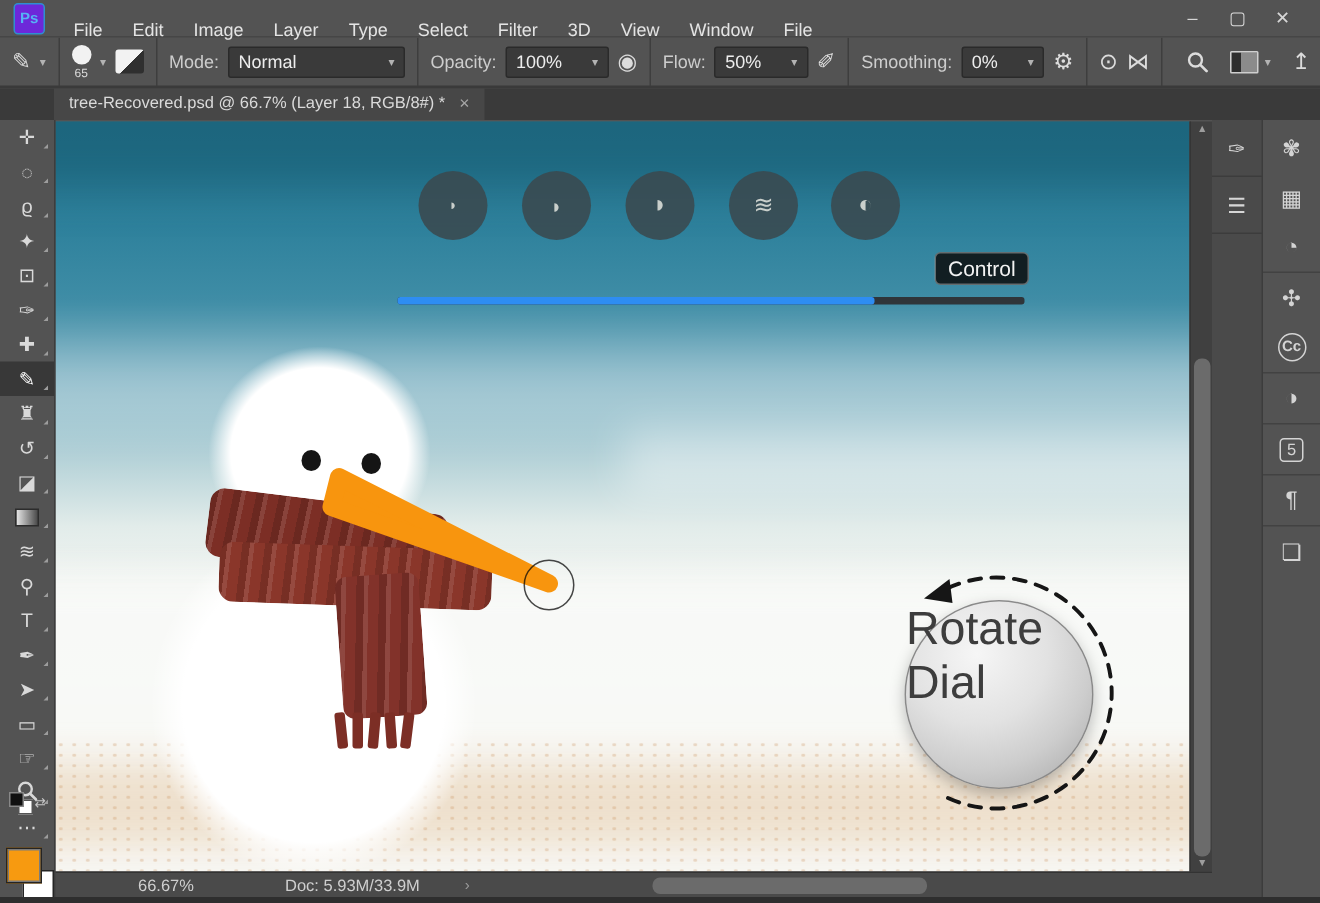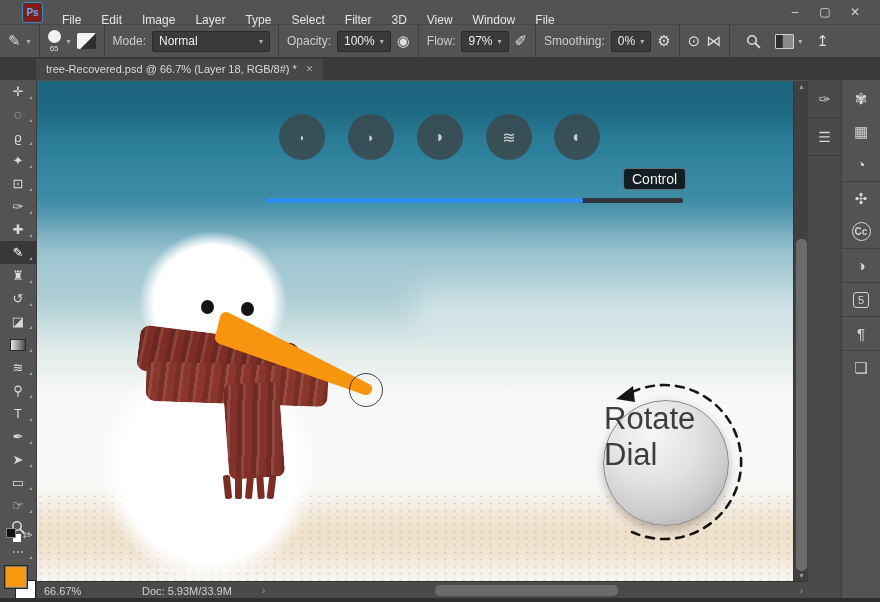--- a/index.html
+++ b/index.html
@@ -1,32 +1,32 @@
 <!DOCTYPE html>
 <html><head>
 <meta charset="utf-8">
 <style>
   html,body{margin:0;padding:0;}
   body{width:880px;height:602px;position:relative;overflow:hidden;background:#535353;
        font-family:"Liberation Sans", sans-serif;-webkit-font-smoothing:antialiased;}
   
   .menubar{position:absolute;top:0;left:0;right:0;height:24px;background:#535353;border-bottom:1px solid #464646;
            display:flex;align-items:center;z-index:40;}
-  .pslogo{width:19px;height:19px;margin:0 9px 0 22px;background:#7f1d1d;border:1px solid #2f8fd0;border-radius:3px;
+  .pslogo{width:19px;height:19px;margin:0 9px 0 9px;background:#6d28d9;border:1px solid #2f8fd0;border-radius:3px;
           color:#56b3f5;font-size:10px;font-weight:bold;display:flex;align-items:center;justify-content:center;text-align:right;}
   .menu-item{padding:0 10px;font-size:12px;color:#e4e4e4;line-height:24px;}
   .win-controls{margin-left:auto;display:flex;padding-right:10px;}
   .win-btn{width:30px;text-align:center;color:#d6d6d6;font-size:12px;line-height:24px;}
   
   .optionsbar{position:absolute;top:25px;left:0;right:0;height:32px;background:#535353;border-bottom:2px solid #3a3a3a;
               display:flex;align-items:center;font-size:12px;color:#d6d6d6;z-index:39;}
   .obgroup{display:flex;align-items:center;height:100%;padding:0 8px;border-right:1px solid rgba(0,0,0,.25);gap:6px;}
   .obgroup.noline{border-right:none;}
   .field{background:#3a3a3a;border:1px solid #2a2a2a;border-radius:2px;height:19px;display:flex;align-items:center;
-         padding:0 6px;color:#ededed;gap:5px;text-align:right;}
+         padding:0 6px;color:#ededed;gap:20px;text-align:right;}
   .caret{font-size:8px;color:#b3b3b3;}
   .oblabel{color:#cdcdcd;}
   .obicon{font-size:15px;color:#dcdcdc;}
   .brush-preview{display:flex;flex-direction:column;align-items:center;line-height:1;}
   .bp-circle{width:13px;height:13px;border-radius:50%;background:#f2f2f2;}
   .bp-size{font-size:8px;color:#dcdcdc;margin-top:2px;}
   .paneltoggle{width:19px;height:16px;border-radius:2px;background:linear-gradient(135deg,#f2f2f2 54%,#2f2f2f 55%);}
   .workspace{width:17px;height:13px;border:1px solid #cfcfcf;border-radius:1px;background:linear-gradient(90deg,#2e2e2e 38%,#8b8b8b 39%);}
   
   .tabbar{position:absolute;top:57px;left:0;right:0;height:23px;background:#3a3a3a;display:flex;z-index:38;}
@@ -157,21 +157,21 @@
     <span class="oblabel">Opacity:</span>
     <span class="field">
       <span>100%</span>
       <span class="caret">▾</span>
     </span>
     <span class="obicon">◉</span>
   </div>
   <div class="obgroup">
     <span class="oblabel">Flow:</span>
     <span class="field">
-      <span>97%</span>
+      <span>50%</span>
       <span class="caret">▾</span>
     </span>
     <span class="obicon">✐</span>
   </div>
   <div class="obgroup">
     <span class="oblabel">Smoothing:</span>
     <span class="field">
       <span>0%</span>
       <span class="caret">▾</span>
     </span>
@@ -374,20 +374,20 @@
       <span class="pill">5</span>
     </div>
     <div class="pbtn sep">
       <span class="">¶</span>
     </div>
     <div class="pbtn">
       <span class="">❏</span>
     </div>
   </div>
 
-<div class="statusbar" style="position:absolute;">
+<div class="statusbar" style="position:absolute;padding-left:48px;">
   <span class="zoomfield">66.67%</span>
   <span class="docinfo">Doc: 5.93M/33.9M</span>
   <span class="flyout">›</span>
   <div class="hthumb"></div>
   <span class="rightchev">›</span>
 </div>
 <div class="bottomstrip"></div>
 
 </body></html>

